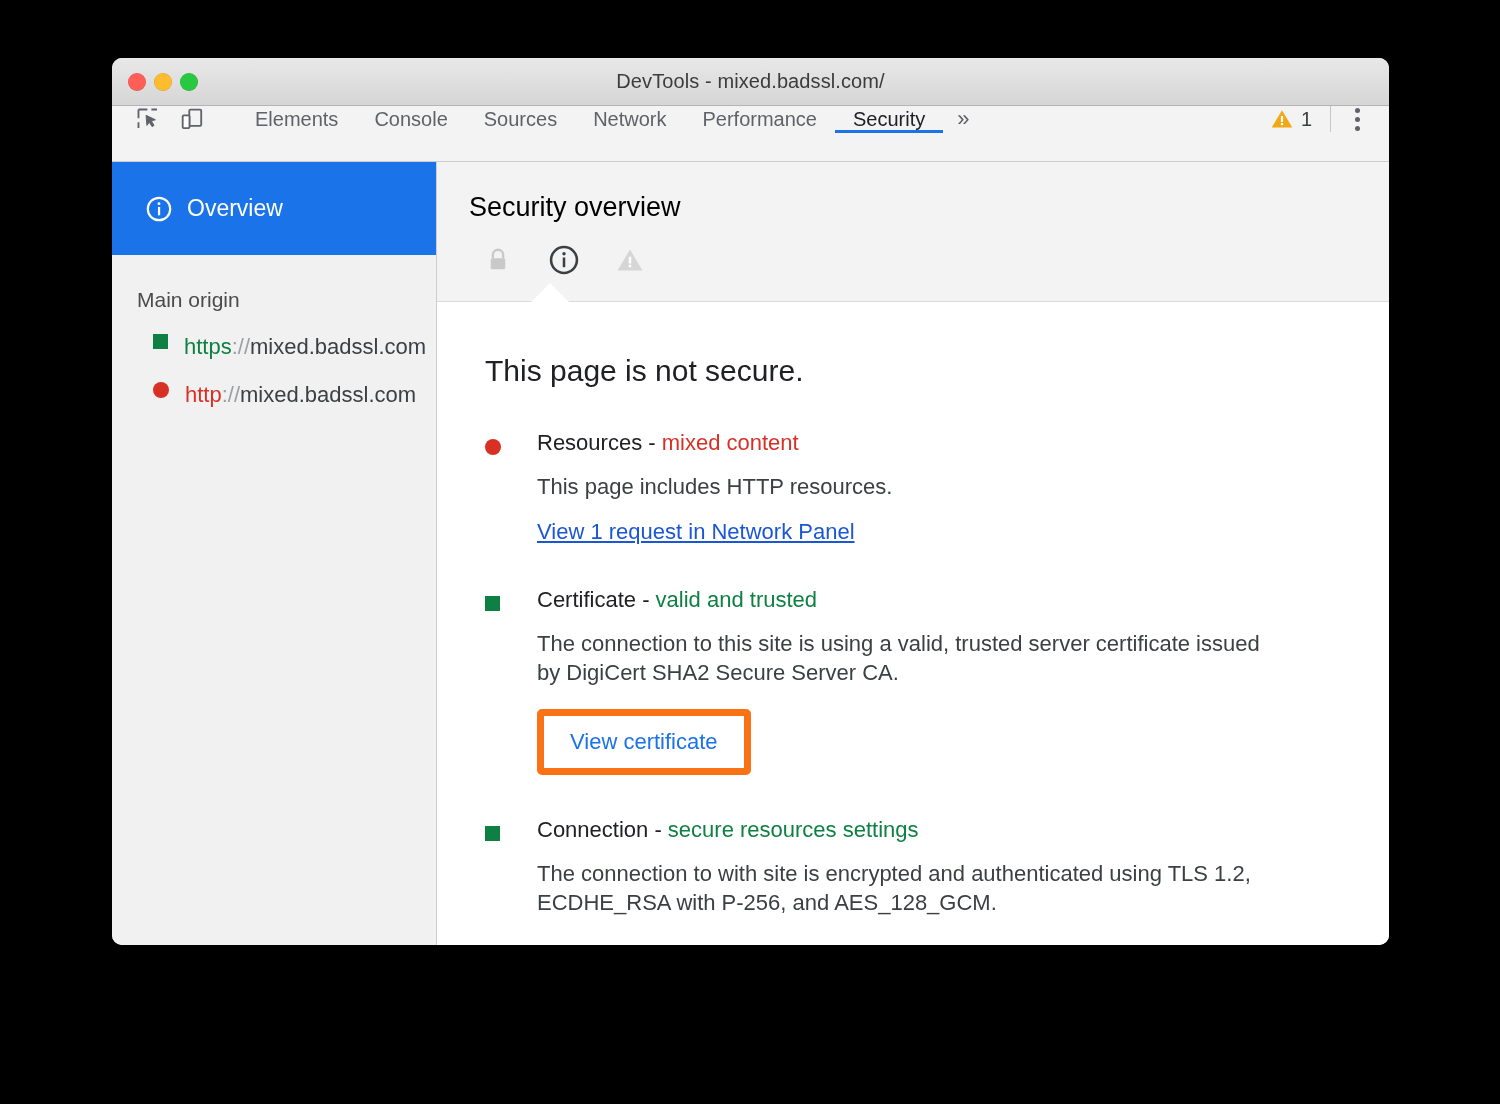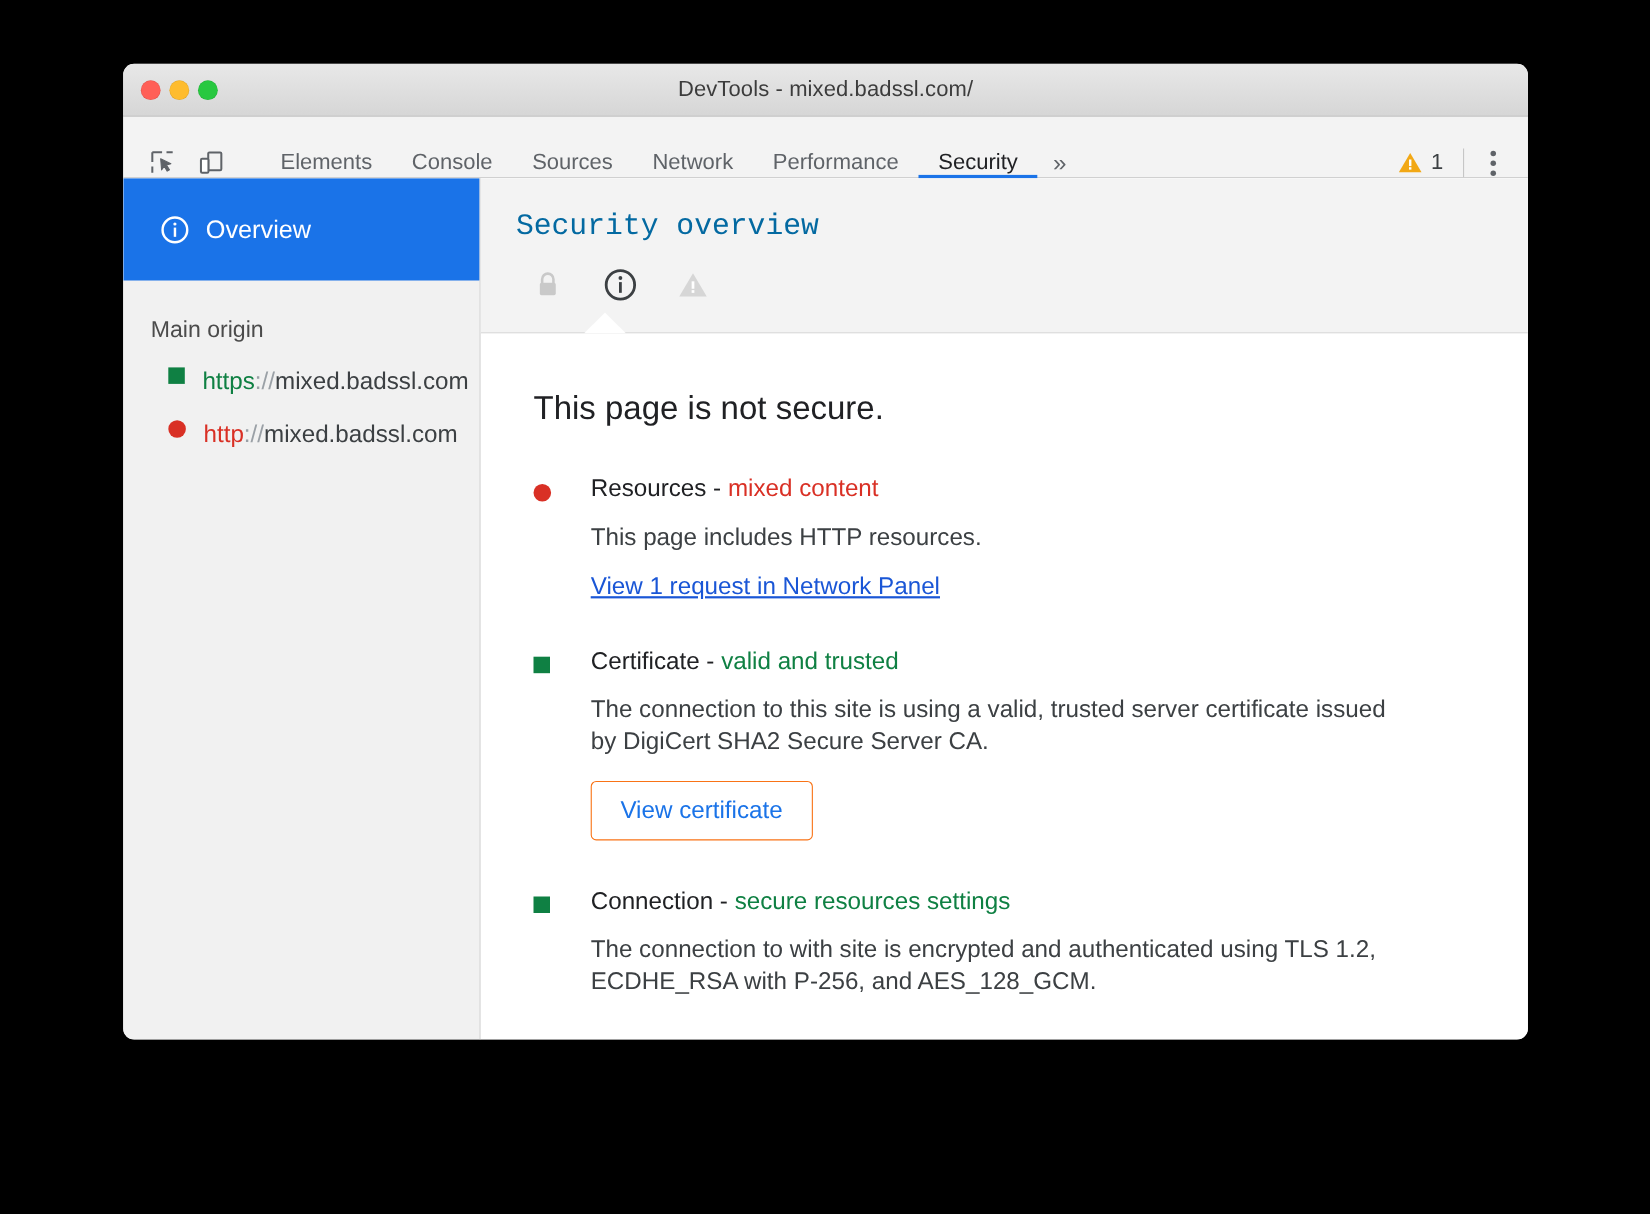--- a/index.html
+++ b/index.html
@@ -49,21 +49,21 @@
     color: #3c3c3c;
     letter-spacing: 0.1px;
   }
 
   
   .toolbar {
     height: 56px;
     background: #f3f3f3;
     border-bottom: 1px solid #cdcdcd;
     display: flex;
-    align-items: flex-end;
+    align-items: flex-start;
     padding-left: 14px;
   }
   .tool-btn {
     width: 44px;
     display: flex;
     align-items: center;
     justify-content: center;
     cursor: default;
   }
   .tool-sep {
@@ -189,23 +189,22 @@
   }
   .main-head {
     background: #f3f3f3;
     border-bottom: 1px solid #dadada;
     padding: 30px 0 0 32px;
     position: relative;
     height: 142px;
   }
   .main-title {
     font-size: 27px;
-    color: #0369a1;
+    color: #000000;
     margin-bottom: 20px;
-    font-family: Liberation Mono, monospace;
   }
   .state-icons {
     display: flex;
     align-items: center;
     gap: 32px;
     padding-left: 12px;
   }
   .state-ic {
     width: 34px; height: 34px;
     display: flex; align-items: center; justify-content: center;
@@ -270,21 +269,21 @@
     text-decoration: underline;
     cursor: default;
   }
   .cert-btn {
     margin-top: 22px;
     display: inline-block;
     padding: 13px 26px;
     font-size: 22px;
     color: #1a73e8;
     background: #ffffff;
-    border: 1px solid #f97316;
+    border: 7px solid #f97316;
     border-radius: 5px;
     cursor: default;
   }
 </style>
 </head>
 <body>
 
 <div class="window">
 
   <div class="titlebar">

